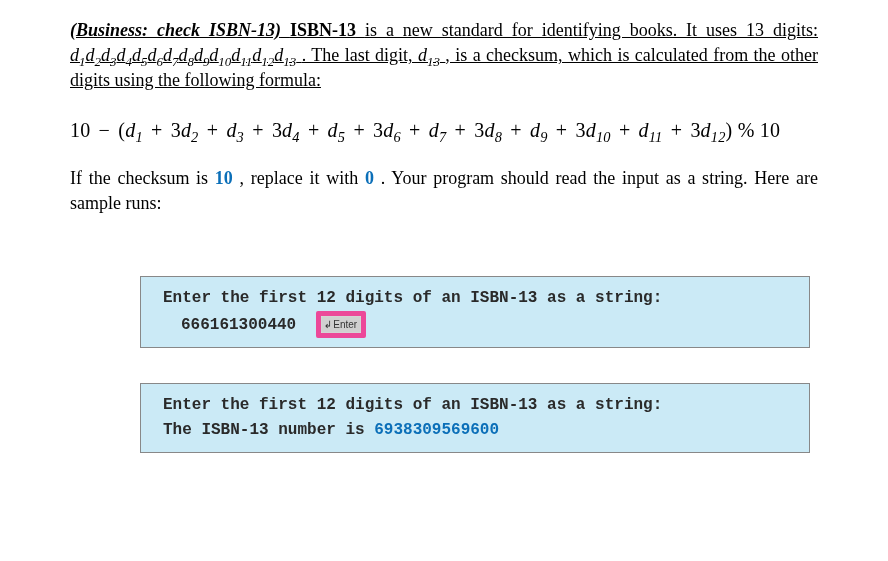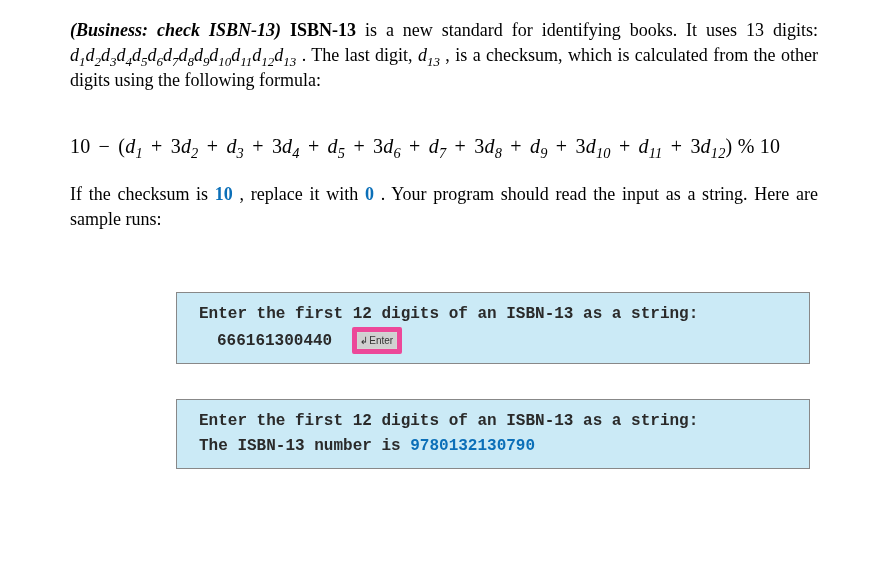--- a/index.html
+++ b/index.html
@@ -12,21 +12,22 @@
       height: 561px;
       background: #ffffff;
       font-family: Georgia, 'Times New Roman', serif;
       padding: 18px 70px 18px 70px;
       color: #000000;
       font-size: 18px;
       line-height: 1.4;
     }
     .intro-para {
       text-align: justify;
-      margin-bottom: 38px;
+      margin-bottom: 22px;
+      text-decoration: underline;
     }
     .bold-italic {
       font-style: italic;
       font-weight: bold;
     }
     .bold {
       font-weight: bold;
     }
     .digit-sequence {
       font-style: italic;
@@ -58,21 +59,21 @@
       text-align: justify;
       margin-bottom: 60px;
     }
     .blue-bold {
       color: #0b6fb8;
       font-weight: bold;
     }
     .sample-box {
       background: #cbeaf6;
       border: 1px solid #888;
-      margin-left: 106px;
+      margin-left: 70px;
       margin-right: 8px;
       padding: 9px 4px 9px 22px;
       font-family: 'Courier New', Courier, monospace;
       font-size: 16px;
       font-weight: bold;
       color: #2a2a2a;
       margin-bottom: 35px;
     }
     .sample-box:last-child {
       margin-bottom: 0;
@@ -130,15 +131,15 @@
   <div class="sample-line">Enter the first 12 digits of an ISBN-13 as a string:</div>
   <div class="sample-line indent">
     <span>666161300440</span>
     <span class="enter-btn"><span class="enter-arrow">↲</span><span>Enter</span></span>
   </div>
 </div>
 
 <div class="sample-box">
   <div class="sample-line">Enter the first 12 digits of an ISBN-13 as a string:</div>
   <div class="sample-line">
-    <span>The ISBN-13 number is </span><span class="blue-bold">9780132130790</span>
+    <span>The ISBN-13 number is </span><span class="blue-bold">6938309569600</span>
   </div>
 </div>
 
 </body></html>

